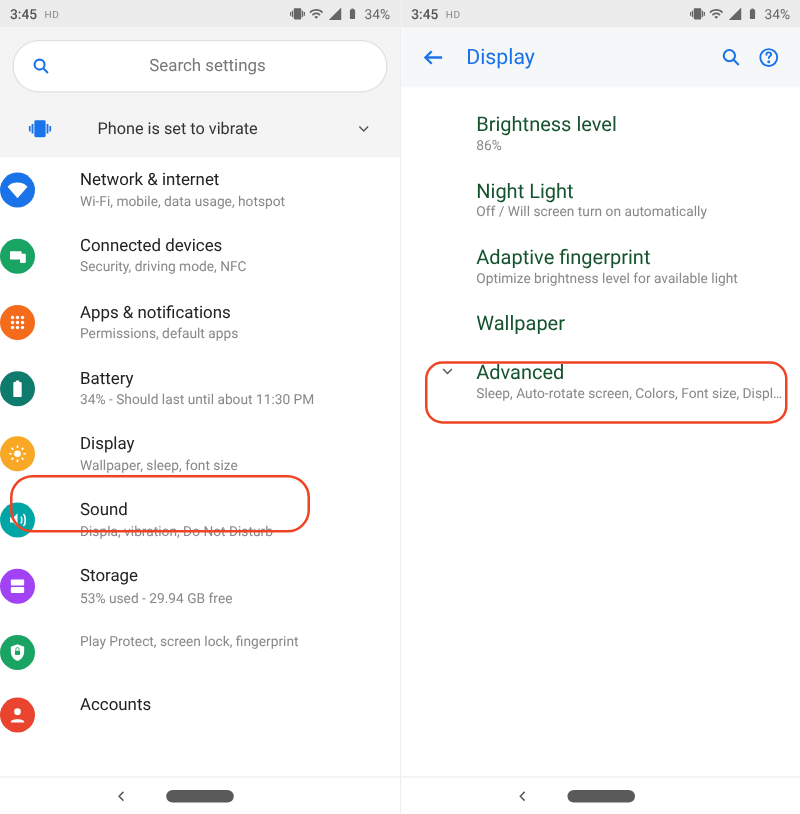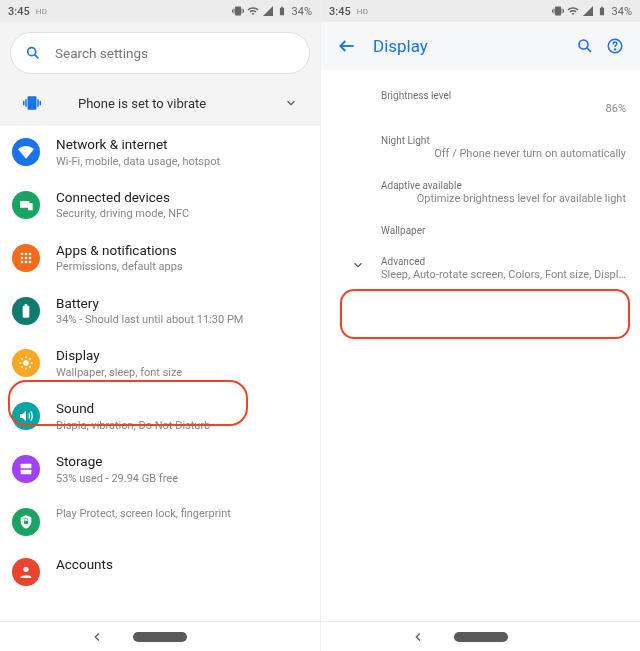--- a/index.html
+++ b/index.html
@@ -13,48 +13,48 @@
   .status .clock { font-weight: 500; }
   .status .hd { margin-left: 6px; font-size: 8px; letter-spacing: .5px; color: #888; }
   .status .spacer { flex: 1; }
   .status .icons { display: flex; align-items: center; gap: 3px; color: #666; }
   .status .batt { font-size: 11px; margin-left: 2px; }
 
   
   .top-region { background: #f4f4f5; padding: 10px 10px 0 10px; }
   .search-pill { background: #fff; border: 1px solid #e0e0e0; border-radius: 22px; height: 42px; display: flex; align-items: center; padding: 0 14px; }
   .search-pill .sicon { color: #1a73e8; margin-right: 14px; }
-  .search-pill .stext { color: #777; font-size: 13.5px; flex: 1; text-align: left; margin-right: 18px; }
+  .search-pill .stext { color: #777; font-size: 13.5px; flex: 1; text-align: center; margin-right: 18px; }
   .vibrate-row { display: flex; align-items: center; height: 46px; padding: 0 4px; margin-top: 6px; }
   .vibrate-row .vicon { width: 36px; display: flex; justify-content: center; color: #1a73e8; }
   .vibrate-row .vtext { flex: 1; font-size: 13px; color: #333; margin-left: 28px; }
   .vibrate-row .chev { color: #555; padding-right: 8px; }
 
   
   .list { flex: 1; overflow: hidden; background: #fff; }
-  .item { display: flex; align-items: flex-start; padding: 10px 14px 10px 12px; position: relative; }
+  .item { display: flex; align-items: flex-start; padding: 10px 14px 10px 0; position: relative; gap: 20px; }
   .item .iconwrap { width: 28px; height: 28px; border-radius: 50%; display: flex; align-items: center; justify-content: center; margin-right: 16px; flex-shrink: 0; margin-top: 2px; }
   .item .texts { flex: 1; min-width: 0; }
   .item .title { font-size: 13.5px; color: #222; line-height: 1.3; }
   .item .sub { font-size: 11px; color: #888; margin-top: 1px; line-height: 1.3; white-space: nowrap; overflow: hidden; text-overflow: ellipsis; }
   .highlight { position: absolute; border: 2.5px solid #ef4423; border-radius: 18px; pointer-events: none; }
   .hl-left { left: 8px; top: 380px; width: 240px; height: 46px; }
   .hl-right { left: 340px; top: 289px; width: 290px; height: 50px; border-radius: 14px; }
 
   
   .appbar { background: #f6f7f9; height: 48px; display: flex; align-items: center; padding: 0 10px; }
   .appbar .back { color: #1a73e8; padding: 6px; }
   .appbar .apptitle { color: #1a73e8; font-size: 17px; margin-left: 10px; flex: 1; }
   .appbar .aicon { color: #1a73e8; padding: 6px; }
 
   
   .rlist { flex: 1; background: #fff; padding-top: 10px; }
   .ritem { padding: 10px 14px 10px 60px; }
-  .ritem .rtitle { font-size: 10px; color: #737373; }
-  .ritem .rsub { font-size: 11px; color: #888; margin-top: 1px; white-space: nowrap; overflow: hidden; text-overflow: ellipsis; text-align: right; }
+  .ritem .rtitle { font-size: 16px; color: #14532d; }
+  .ritem .rsub { font-size: 11px; color: #888; margin-top: 1px; white-space: nowrap; overflow: hidden; text-overflow: ellipsis; }
   .ritem.advanced { padding-left: 30px; display: flex; align-items: flex-start; }
   .ritem.advanced .chev { width: 30px; color: #555; padding-top: 2px; }
   .ritem.advanced .rtexts { flex: 1; min-width: 0; }
 
   
   .navbar { height: 30px; background: #fff; display: flex; align-items: center; justify-content: center; position: relative; border-top: 1px solid #f0f0f0; }
   .navbar .backnav { position: absolute; left: 90px; color: #555; }
   .navbar .pill { width: 54px; height: 10px; background: #5a5a5a; border-radius: 6px; }
 
   svg { display: block; }
@@ -297,24 +297,24 @@
         </span>
     </div>
 
     <div class="rlist" id="right-list">
         <div class="ritem">
           <div class="rtitle">Brightness level</div>
           <div class="rsub">86%</div>
         </div>
         <div class="ritem">
           <div class="rtitle">Night Light</div>
-          <div class="rsub">Off / Phone never turn on automatically</div>
+          <div class="rsub">Off / Will screen turn on automatically</div>
         </div>
         <div class="ritem">
-          <div class="rtitle">Adaptive available</div>
+          <div class="rtitle">Adaptive fingerprint</div>
           <div class="rsub">Optimize brightness level for available light</div>
         </div>
         <div class="ritem">
           <div class="rtitle">Wallpaper</div>
         </div>
         <div class="ritem advanced">
           <span class="chev">
             <svg width="14" height="14" viewBox="0 0 24 24" fill="none" stroke="currentColor" stroke-width="2">
               <polyline points="6 9 12 15 18 9"></polyline>
             </svg>

